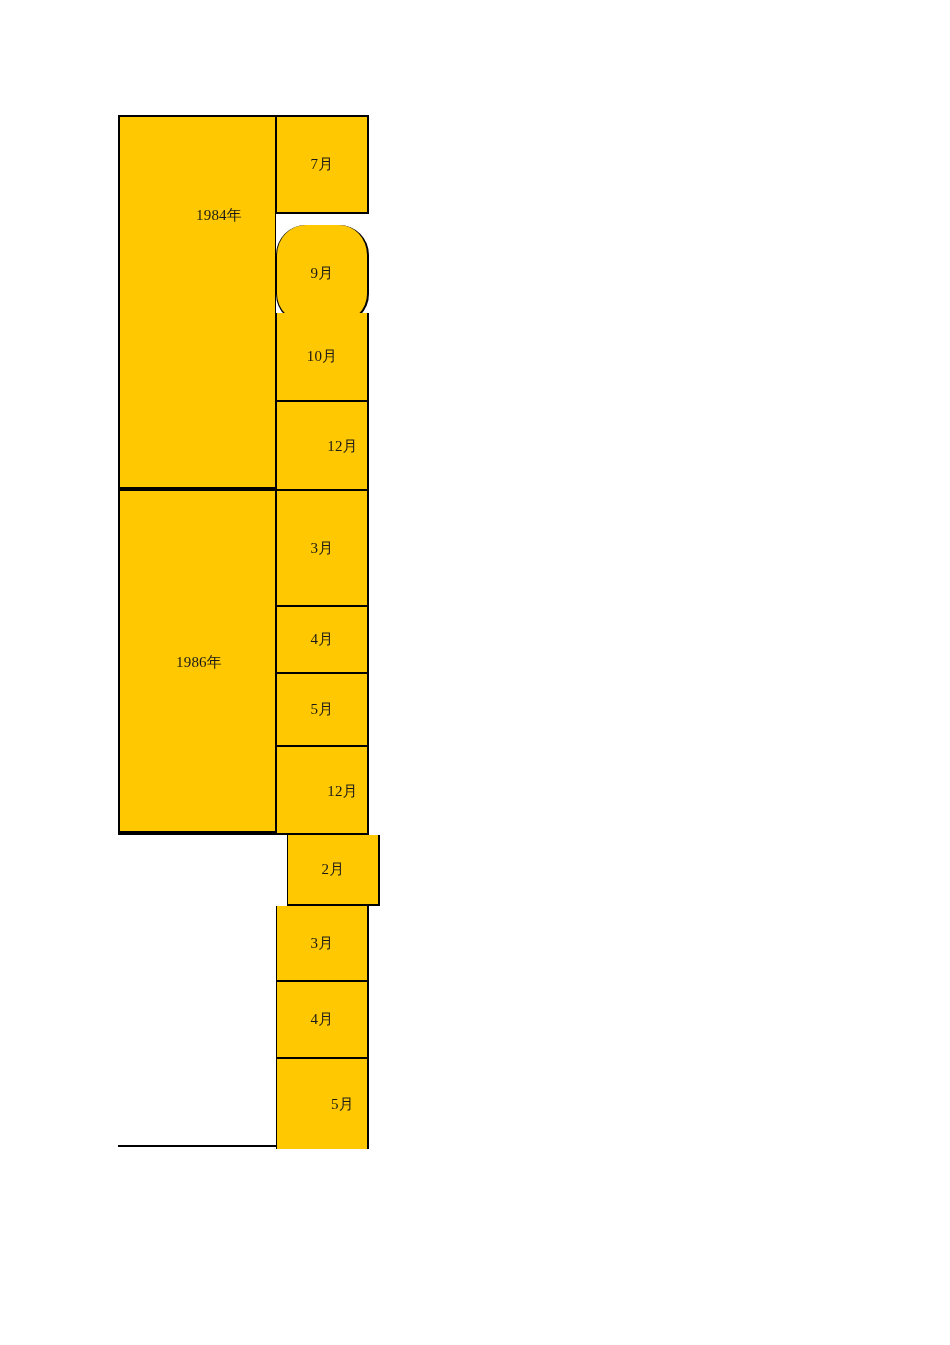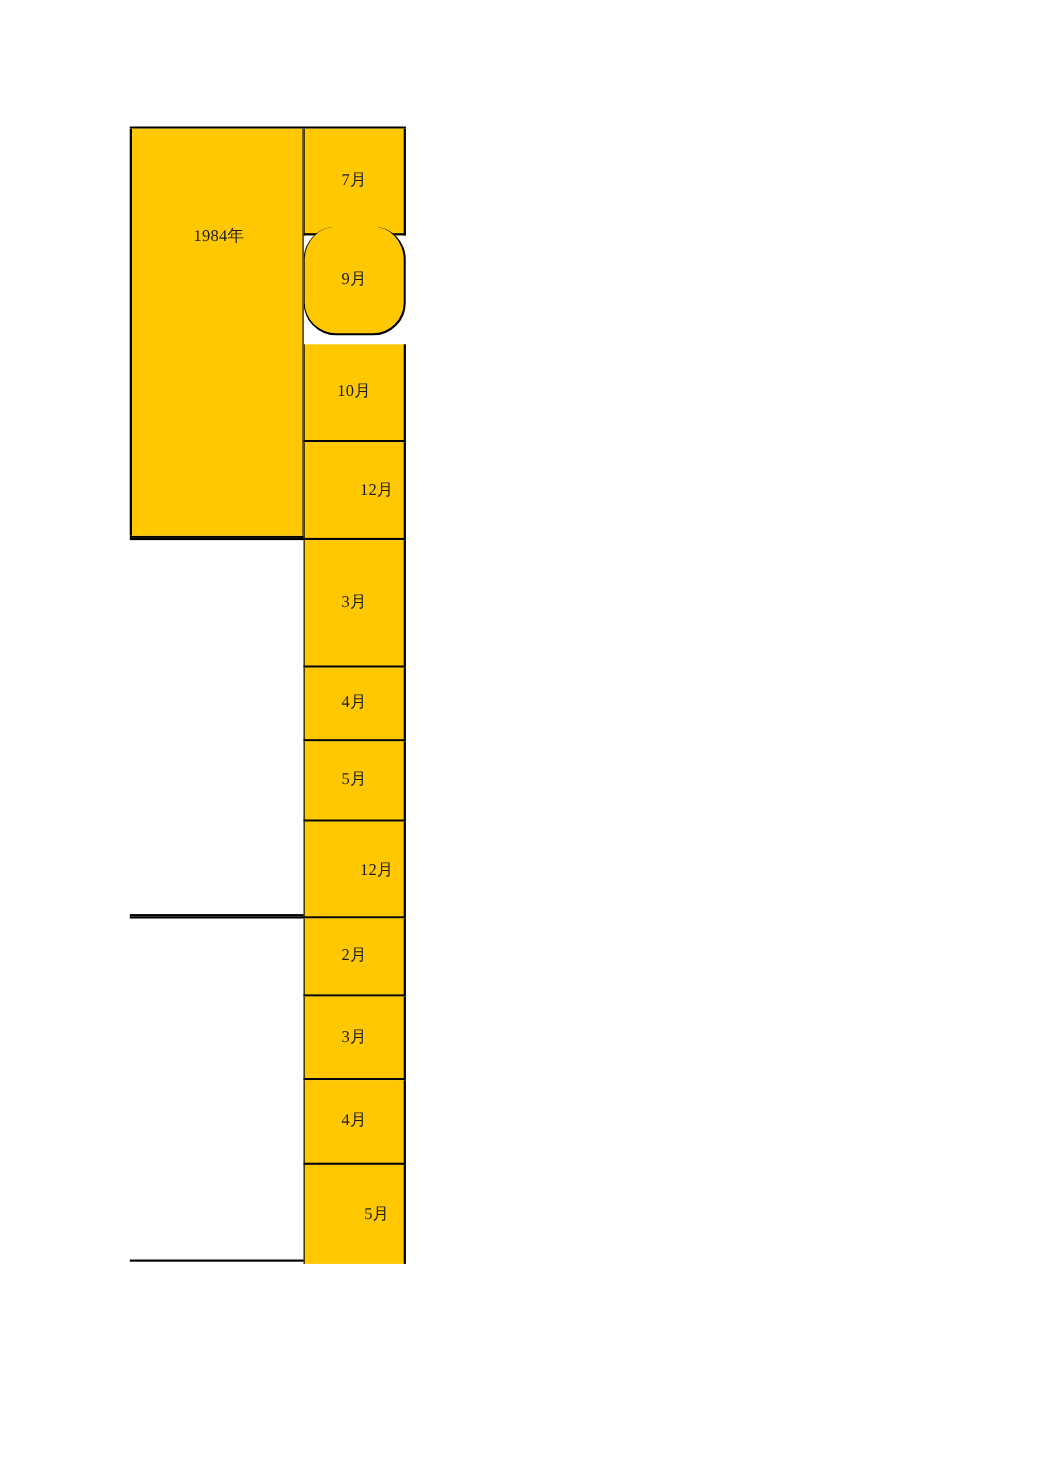--- a/index.html
+++ b/index.html
@@ -91,58 +91,61 @@
     letter-spacing: 0.2px;
   }
 </style>
 </head>
 <body>
 
 <div id="year-month-table">
 
   <div class="year-block" style="top:0px; height:374px;">
     <div class="year-cell">
-      <span class="year-label" style="top:91px;">1984年</span>
+      <span class="year-label" style="top:91px;margin-left:20px;">1984年</span>
     </div>
     <div class="month-col">
       <div class="month-cell first" style="top:0px; height:97px;">
         <span class="month-label">7月</span>
       </div>
-      <div class="month-cell" style="top:89px; height:99px;border-radius:30px;">
+      <div class="month-cell" style="top:108px; height:99px;border-radius:30px;">
         <span class="month-label">9月</span>
       </div>
       <div class="month-cell" style="top:196px; height:89px;">
         <span class="month-label">10月</span>
       </div>
       <div class="month-cell last" style="top:285px; height:89px;">
         <span class="month-label">12月</span>
       </div>
     </div>
   </div>
 
   <div class="year-block" style="top:374px; height:344px;">
+    <div class="year-cell">
+      <span class="year-label" style="top:164px;">1986年</span>
+    </div>
     <div class="month-col">
       <div class="month-cell first" style="top:0px; height:116px;">
         <span class="month-label">3月</span>
       </div>
       <div class="month-cell" style="top:116px; height:67px;">
         <span class="month-label">4月</span>
       </div>
       <div class="month-cell" style="top:183px; height:73px;">
         <span class="month-label">5月</span>
       </div>
       <div class="month-cell last" style="top:256px; height:88px;">
         <span class="month-label">12月</span>
       </div>
     </div>
   </div>
 
   <div class="year-block" style="top:718px; height:314px;">
     <div class="month-col">
-      <div class="month-cell first" style="top:0px; height:71px;">
+      <div class="month-cell first" style="top:0px; height:71px;margin-left:11px;">
         <span class="month-label">2月</span>
       </div>
       <div class="month-cell" style="top:71px; height:76px;">
         <span class="month-label">3月</span>
       </div>
       <div class="month-cell" style="top:147px; height:77px;">
         <span class="month-label">4月</span>
       </div>
       <div class="month-cell last" style="top:224px; height:90px;">
         <span class="month-label">5月</span>

